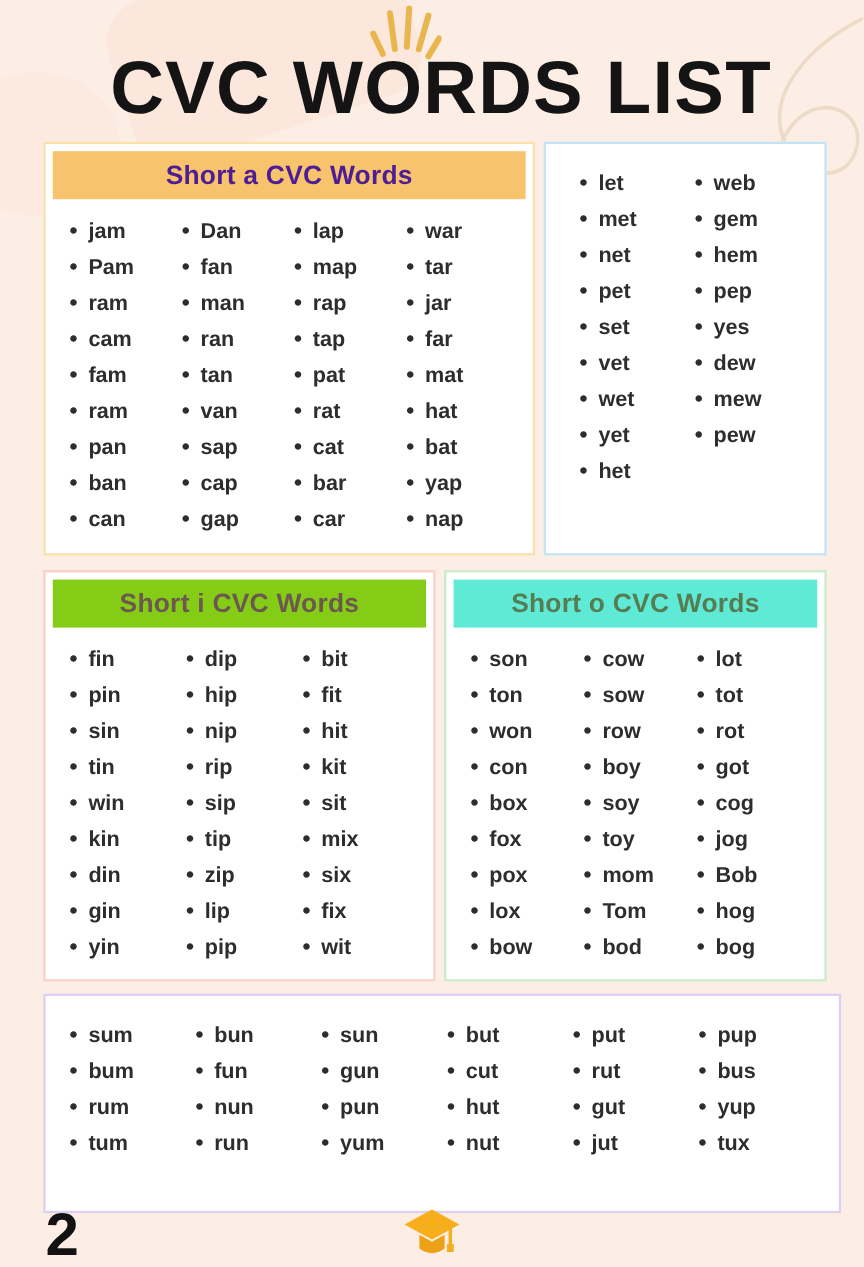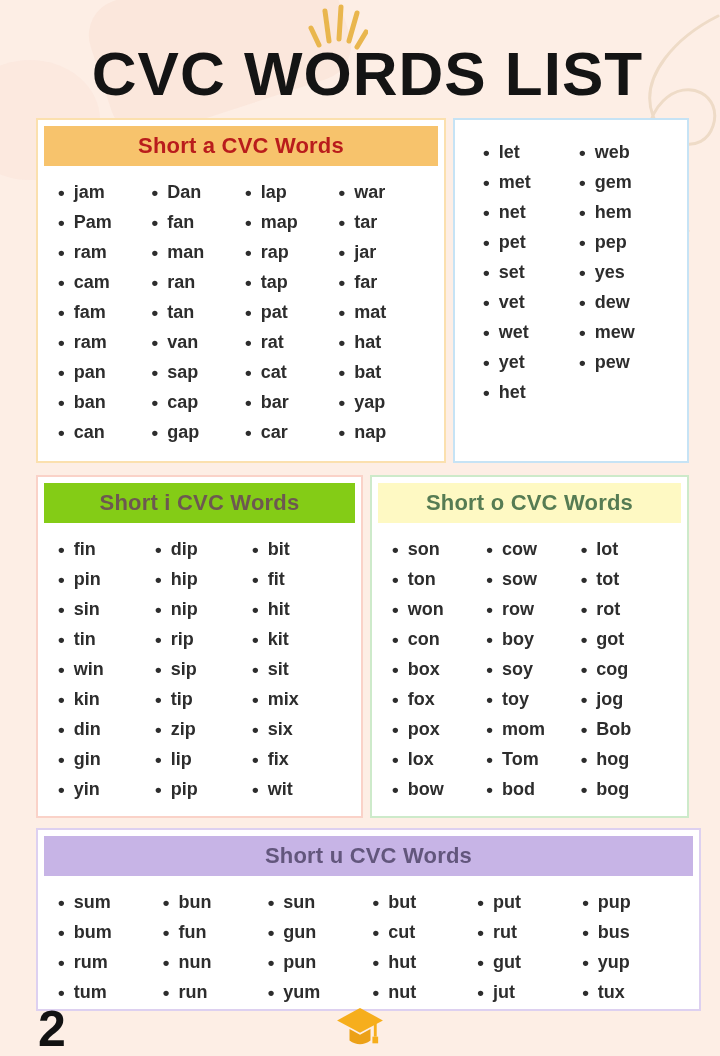--- a/index.html
+++ b/index.html
@@ -89,21 +89,21 @@
       <line x1="21" y1="37" x2="17" y2="7"></line>
       <line x1="31" y1="35" x2="33" y2="3"></line>
       <line x1="41" y1="37" x2="49" y2="9"></line>
       <line x1="49" y1="43" x2="58" y2="28"></line>
     </g>
   </svg>
   <div class="page-title">CVC WORDS LIST</div>
 </div>
 
 <div class="section" id="section-short-a" style="border-color: rgb(251, 224, 174);">
-  <div class="section-header" style="background: rgb(247, 195, 108); color: #b91c1c;">Short a CVC Words</div>
+  <div class="section-header" style="background: rgb(247, 195, 108); color: #4c1d95;">Short a CVC Words</div>
   <div class="words" style="grid-template-columns: repeat(4, 1fr);">
       <div class="word-col">
         <div class="word-item">
           <span class="bullet">•</span>
           <span class="word-text">jam</span>
         </div>
         <div class="word-item">
           <span class="bullet">•</span>
           <span class="word-text">Pam</span>
         </div>
@@ -444,21 +444,21 @@
         </div>
         <div class="word-item">
           <span class="bullet">•</span>
           <span class="word-text">wit</span>
         </div>
       </div>
     </div>
 </div>
 
 <div class="section" id="section-short-o" style="border-color: rgb(205, 234, 202);">
-  <div class="section-header" style="background: #fef9c3; color: rgb(86, 124, 83);">Short o CVC Words</div>
+  <div class="section-header" style="background: #5eead4; color: rgb(86, 124, 83);">Short o CVC Words</div>
   <div class="words" style="grid-template-columns: repeat(3, 1fr);">
       <div class="word-col">
         <div class="word-item">
           <span class="bullet">•</span>
           <span class="word-text">son</span>
         </div>
         <div class="word-item">
           <span class="bullet">•</span>
           <span class="word-text">ton</span>
         </div>
@@ -564,21 +564,20 @@
         </div>
         <div class="word-item">
           <span class="bullet">•</span>
           <span class="word-text">bog</span>
         </div>
       </div>
     </div>
 </div>
 
 <div class="section" id="section-short-u" style="border-color: rgb(221, 208, 240);">
-  <div class="section-header" style="background: rgb(199, 180, 230); color: rgb(98, 86, 124);">Short u CVC Words</div>
   <div class="words" style="grid-template-columns: repeat(6, 1fr);">
       <div class="word-col">
         <div class="word-item">
           <span class="bullet">•</span>
           <span class="word-text">sum</span>
         </div>
         <div class="word-item">
           <span class="bullet">•</span>
           <span class="word-text">bum</span>
         </div>

